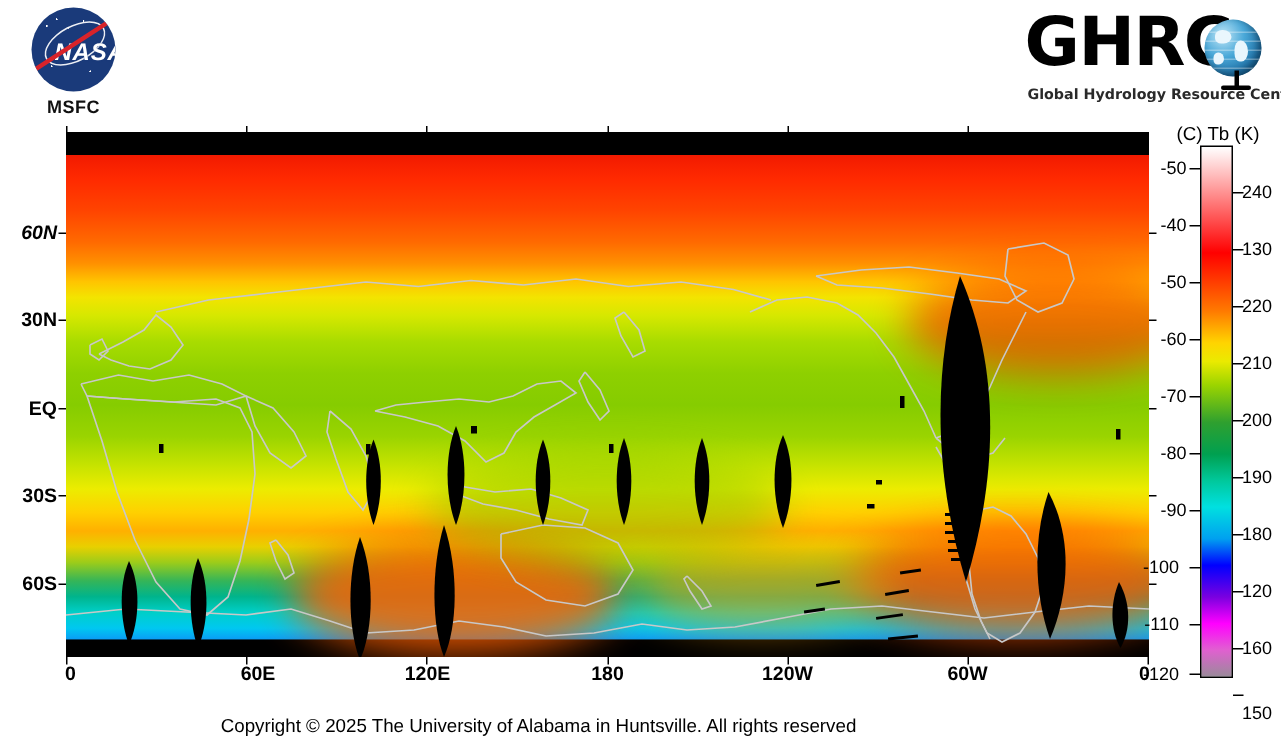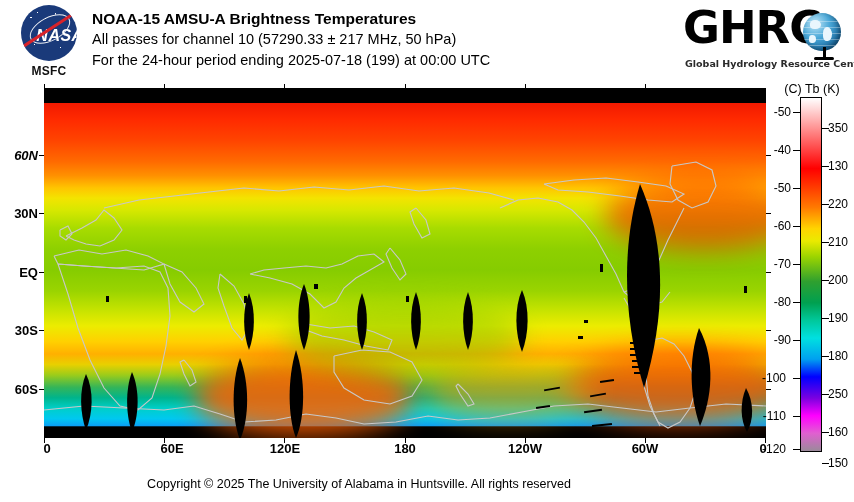--- a/index.html
+++ b/index.html
@@ -207,25 +207,20 @@
   <div id="nasa-logo">
     <div class="nasa-ball">
       <div class="stars"></div>
       <div class="nasa-orbit"></div>
       <div class="nasa-word">NASA</div>
       <div class="nasa-swoosh"></div>
     </div>
     <div class="nasa-msfc">MSFC</div>
   </div>
 
-  <div id="title-block">
-    <div class="t1">NOAA-15 AMSU-A Brightness Temperatures</div>
-    <div class="t2">All passes for channel 10 (57290.33 ± 217 MHz, 50 hPa)</div>
-    <div class="t3">For the 24-hour period ending 2025-07-18 (199) at 00:00 UTC</div>
-  </div>
 
   <div id="ghrc-logo">
     <div class="ghrc-letters">GHRC</div>
     <div class="ghrc-globe">
       <div class="lat" style="top:8px"></div>
       <div class="lat" style="top:14px"></div>
       <div class="lat" style="top:20px"></div>
       <div class="lat" style="top:26px"></div>
       <div class="lat" style="top:32px"></div>
       <div class="cont" style="left:7px;  top:7px;  width:11px; height:9px;"></div>
@@ -405,34 +400,34 @@
   <div class="cb-tick-l" style="top:378px;"></div>
     <div class="cb-c" style="left:752px; top:378px;">-100</div>
   <div class="cb-tick-l" style="top:416px;"></div>
     <div class="cb-c" style="left:752px; top:416px;">-110</div>
   <div class="cb-tick-l" style="top:449px;"></div>
     <div class="cb-c" style="left:752px; top:449px;">-120</div>
 </div>
 
 <div>
   <div class="cb-tick-r" style="top:128px;"></div>
-    <div class="cb-k" style="top:128px;">350</div>
+    <div class="cb-k" style="top:128px;">240</div>
   <div class="cb-tick-r" style="top:166px;"></div>
     <div class="cb-k" style="top:166px;">130</div>
   <div class="cb-tick-r" style="top:204px;"></div>
     <div class="cb-k" style="top:204px;">220</div>
   <div class="cb-tick-r" style="top:242px;"></div>
     <div class="cb-k" style="top:242px;">210</div>
   <div class="cb-tick-r" style="top:280px;"></div>
     <div class="cb-k" style="top:280px;">200</div>
   <div class="cb-tick-r" style="top:318px;"></div>
     <div class="cb-k" style="top:318px;">190</div>
   <div class="cb-tick-r" style="top:356px;"></div>
     <div class="cb-k" style="top:356px;">180</div>
   <div class="cb-tick-r" style="top:394px;"></div>
-    <div class="cb-k" style="top:394px;">250</div>
+    <div class="cb-k" style="top:394px;">120</div>
   <div class="cb-tick-r" style="top:432px;"></div>
     <div class="cb-k" style="top:432px;">160</div>
   <div class="cb-tick-r" style="top:463px;"></div>
-    <div class="cb-k" style="top:463px;">150</div>
+    <div class="cb-k" style="top:475px;">150</div>
 </div>
 
 <div id="copyright">Copyright © 2025 The University of Alabama in Huntsville.  All rights reserved</div>
 
 </body></html>

